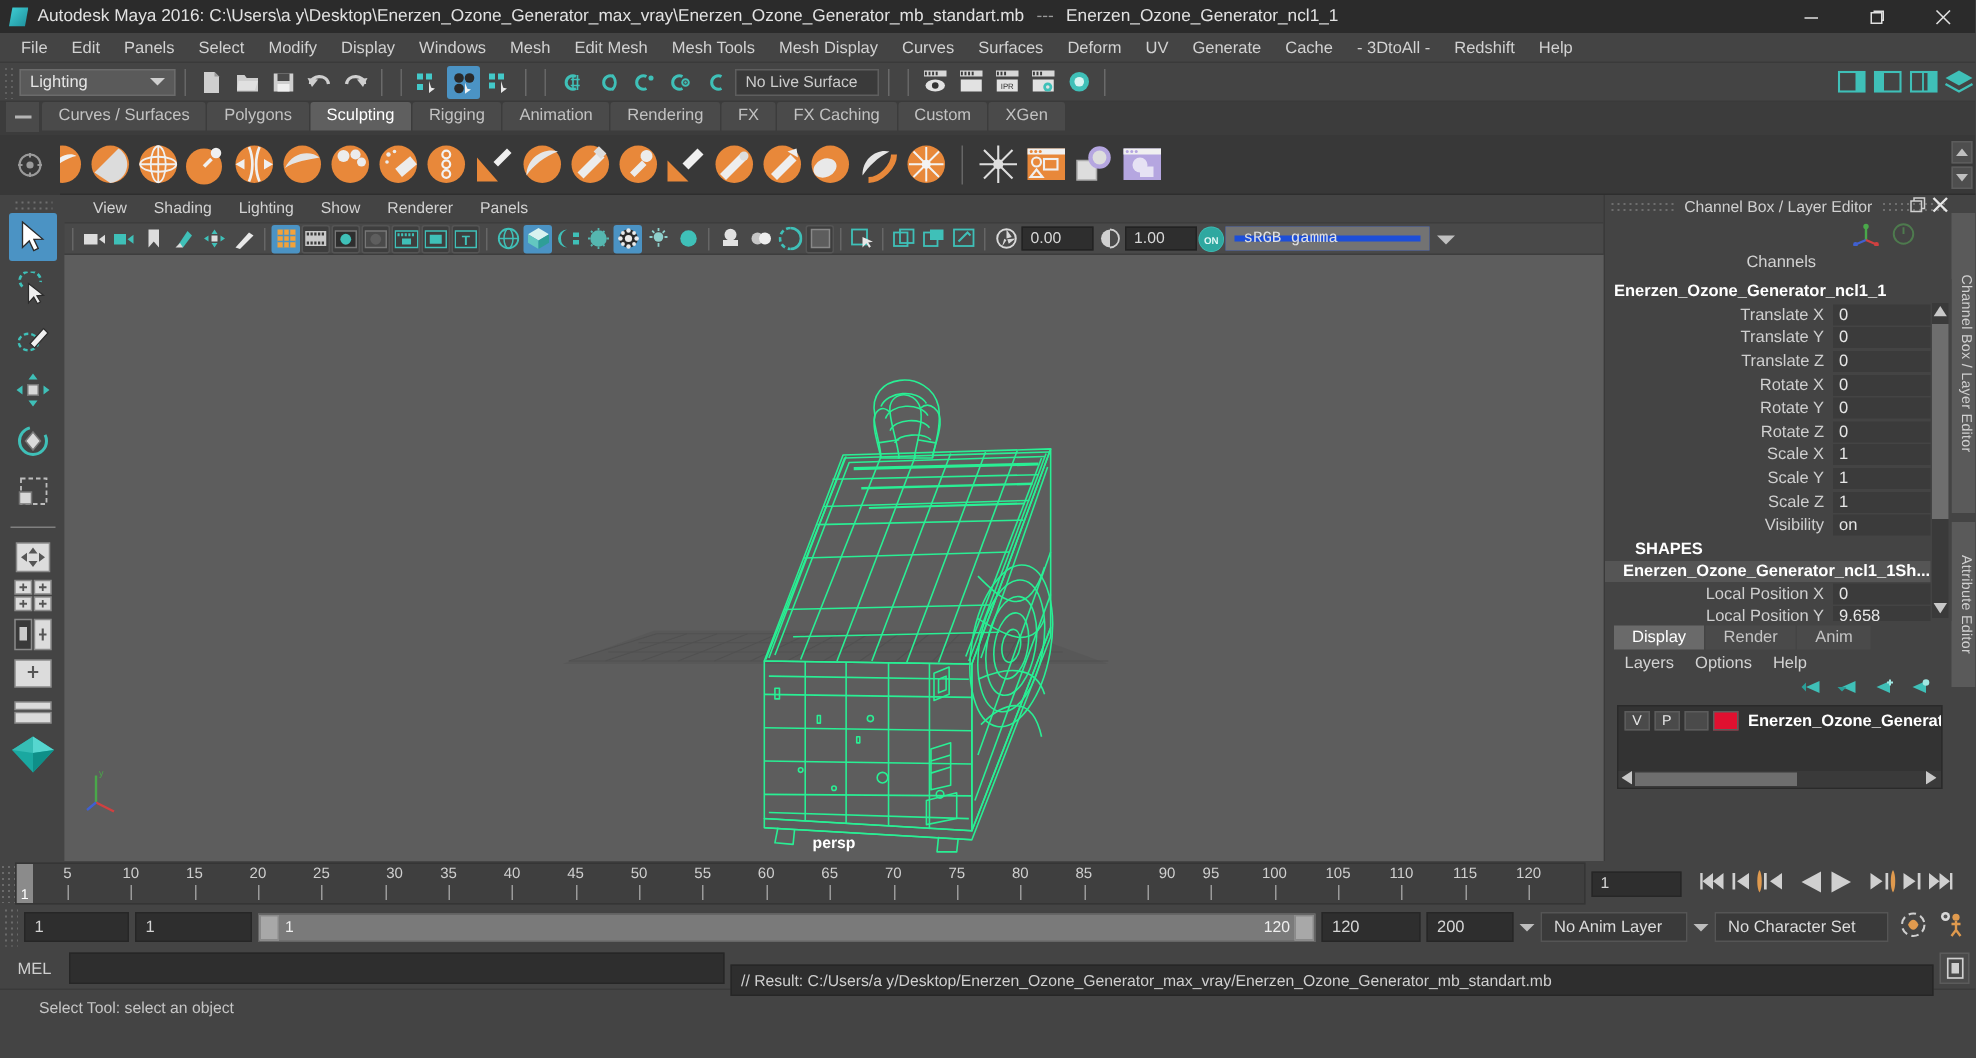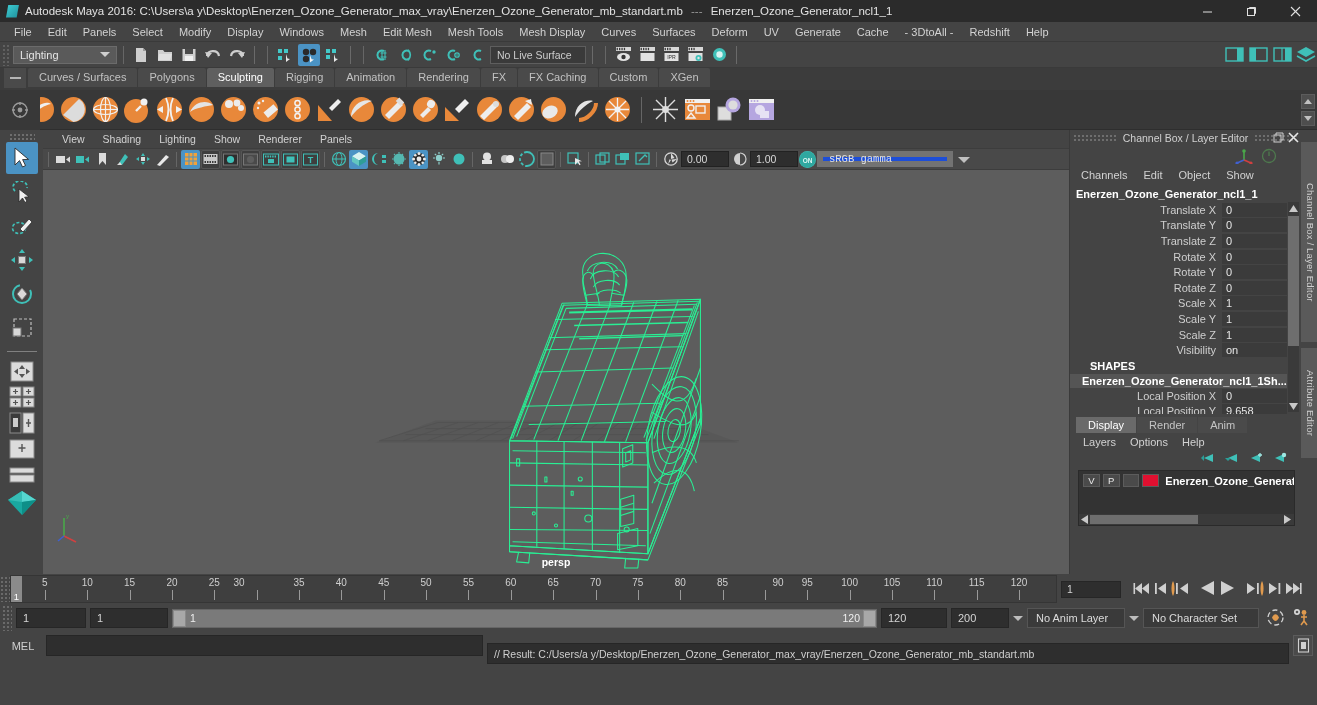--- a/index.html
+++ b/index.html
@@ -175,21 +175,21 @@
     width: 232px; background: #444444; display: flex; flex-direction: column;
     border-left: 1px solid #3a3a3a;
   }
   .panel-dots {
     width: 44px; height: 8px;
     background-image: radial-gradient(circle, #6e6e6e 1px, transparent 1px);
     background-size: 4px 4px;
   }
   .panel-btns { position: absolute; right: 2px; display: flex; gap: 4px; align-items: center; }
   .cb-gizmo-row { height: 22px; display: flex; justify-content: flex-end; align-items: center; padding-right: 24px; gap: 8px; }
-  .cb-menubar { height: 18px; display: flex; align-items: flex-start; padding-left: 4px; gap: 2px; }
+  .cb-menubar { height: 18px; display: flex; align-items: center; padding-left: 4px; gap: 2px; flex-direction: column; }
   .cb-menubar .menu-item { padding: 1px 7px; font-size: 11px; }
   .cb-list { position: relative; background: #444; height: 228px; overflow: hidden; }
   .cb-objname {
     font-size: 11px; color: #ffffff; font-weight: bold; padding: 2px 0 2px 6px;
   }
   .cb-row { display: flex; height: 15.6px; align-items: center; }
   .cb-label {
     flex: 0 0 152px; text-align: right; padding-right: 6px; font-size: 11px; color: #cfcfcf;
   }
   .cb-value {
@@ -1395,21 +1395,21 @@
         <div class="ts-num" style="left: 33.8843px;">5</div>
         <div class="ts-tick" style="left: 76.2397px;"></div>
         <div class="ts-num" style="left: 76.2397px;">10</div>
         <div class="ts-tick" style="left: 118.595px;"></div>
         <div class="ts-num" style="left: 118.595px;">15</div>
         <div class="ts-tick" style="left: 160.95px;"></div>
         <div class="ts-num" style="left: 160.95px;">20</div>
         <div class="ts-tick" style="left: 203.306px;"></div>
         <div class="ts-num" style="left: 203.306px;">25</div>
         <div class="ts-tick" style="left: 245.661px;"></div>
-        <div class="ts-num" style="left: 228px;">30</div>
+        <div class="ts-num" style="left: 252px;">30</div>
         <div class="ts-tick" style="left: 288.017px;"></div>
         <div class="ts-num" style="left: 288.017px;">35</div>
         <div class="ts-tick" style="left: 330.372px;"></div>
         <div class="ts-num" style="left: 330.372px;">40</div>
         <div class="ts-tick" style="left: 372.727px;"></div>
         <div class="ts-num" style="left: 372.727px;">45</div>
         <div class="ts-tick" style="left: 415.083px;"></div>
         <div class="ts-num" style="left: 415.083px;">50</div>
         <div class="ts-tick" style="left: 457.438px;"></div>
         <div class="ts-num" style="left: 457.438px;">55</div>
@@ -1533,13 +1533,16 @@
     <div class="mel-input"></div>
     <div class="mel-result">// Result: C:/Users/a y/Desktop/Enerzen_Ozone_Generator_max_vray/Enerzen_Ozone_Generator_mb_standart.mb</div>
     <div class="mel-btn">
       <svg width="13" height="15" viewBox="0 0 13 15">
           <rect x="1.5" y="1" width="10" height="13" fill="none" stroke="#d0d0d0" stroke-width="1.1"></rect>
           <rect x="4" y="4" width="5" height="7" fill="#d0d0d0"></rect>
         </svg>
     </div>
   </div>
 
+  <div class="helpline">
+    <span>Select Tool: select an object</span>
+  </div>
 </div>
 
 </body></html>

